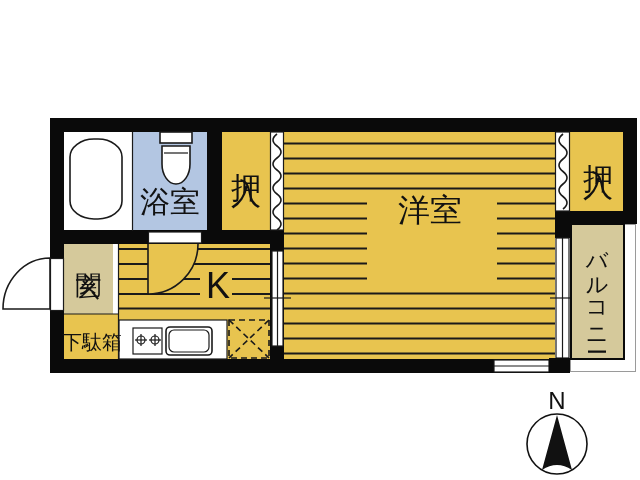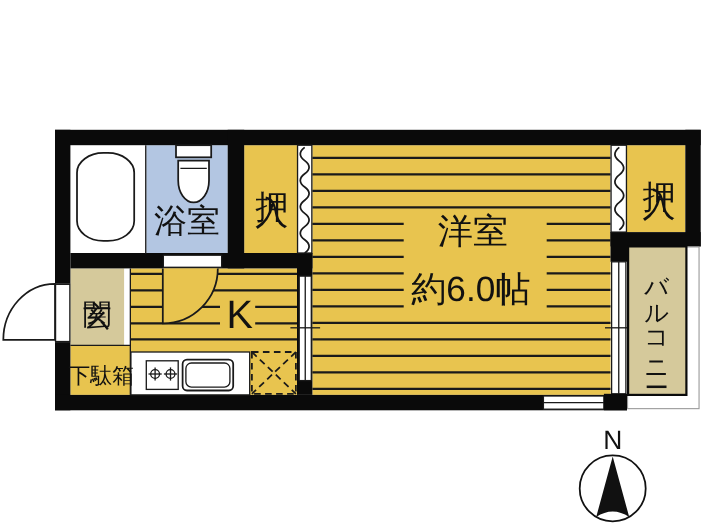--- a/index.html
+++ b/index.html
@@ -171,20 +171,19 @@
 
     <g>
       <circle cx="557" cy="398" r="30" fill="#FFFFFF" stroke="#111111" stroke-width="1.6"></circle>
       <path d="M557 369 L572 424 Q557 414 542 424 Z" fill="#111111"></path>
     </g>
   </svg>
 
   <div class="lbl" style="left:134px; top:141px; width:72px; font-size:30px;">浴室</div>
   <div class="lbl vert" style="left:231px; top:103px; font-size:30px; letter-spacing:4px;">押入</div>
   <div class="lbl" style="left:380px; top:148px; width:100px; font-size:32px;">洋室</div>
-  <div class="lbl" style="left:368px; top:201px; width:120px; font-size:32px;">約6.0帖</div>
   <div class="lbl vert" style="left:583px; top:94px; font-size:30px; letter-spacing:5px;">押入</div>
   <div class="lbl" style="left:200px; top:222px; width:36px; font-size:36px;">K</div>
   <div class="lbl vert" style="left:76px; top:205px; font-size:26px; letter-spacing:2px;">玄関</div>
   <div class="lbl" style="left:62px; top:286px; width:58px; font-size:20px;">下駄箱</div>
   <div class="lbl vert" style="left:586px; top:190px; font-size:22px; letter-spacing:1px;">バルコニー</div>
   <div class="lbl" style="left:541px; top:343px; width:32px; font-size:24px;">N</div>
 </div>
 
 </body></html>

